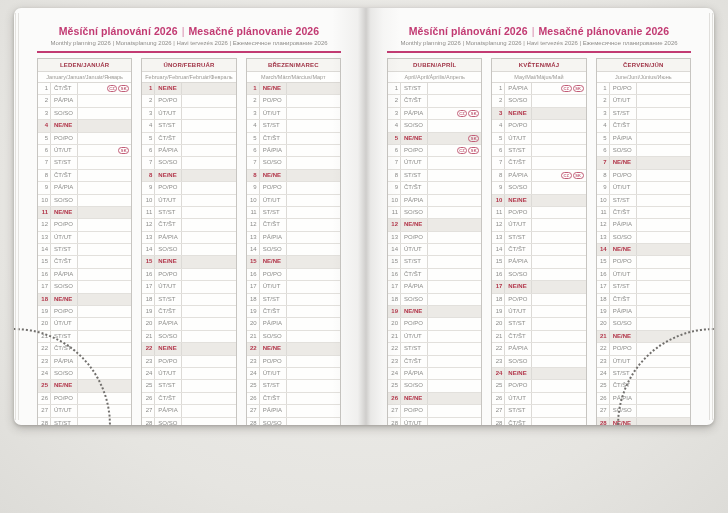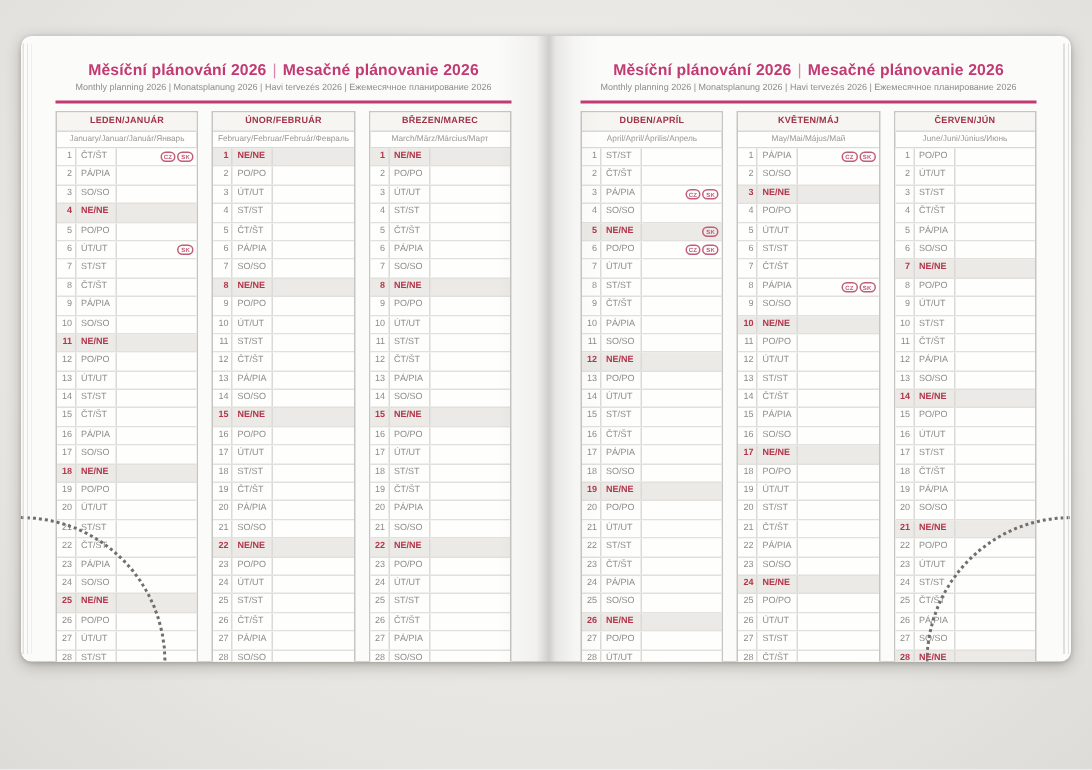--- a/index.html
+++ b/index.html
@@ -3,21 +3,21 @@
 <meta charset="utf-8">
 <style>
   html,body{margin:0;padding:0;}
   body{
     width:728px;height:513px;overflow:hidden;position:relative;
     background:radial-gradient(ellipse at 50% 40%, #f0efec 0%, #e6e5e1 70%, #dddcd8 100%);
     font-family:"Liberation Sans","DejaVu Sans",sans-serif;
     -webkit-font-smoothing:antialiased;
   }
   .spread{
-    position:absolute;left:14px;top:24px;width:700px;height:417px;
+    position:absolute;left:14px;top:8px;width:700px;height:417px;
     background:#fbfbfa;border-radius:7px;display:flex;
     box-shadow:0 3px 10px rgba(60,55,50,0.30), 0 1px 3px rgba(60,55,50,0.22);
   }
   .page{width:350px;height:100%;position:relative;overflow:hidden;text-align:center;}
   .page.left{border-radius:7px 0 0 7px;}
   .page.right{border-radius:0 7px 7px 0;}
   .page-inner{padding-top:17px;position:relative;}
   .title{
     font-size:10.5px;font-weight:bold;line-height:13px;
     color:var(--title-pink,#c23a72);letter-spacing:0.1px;white-space:nowrap;

